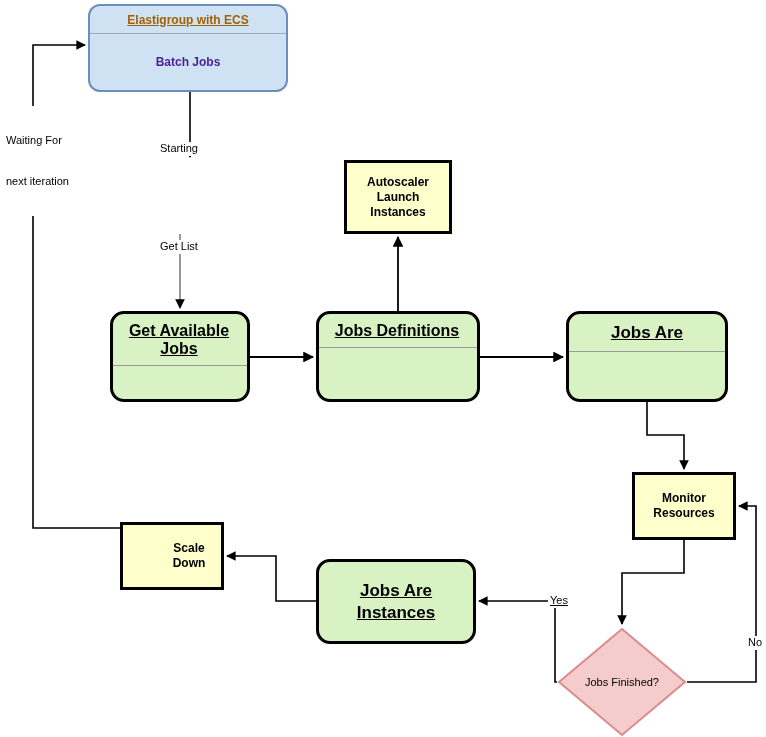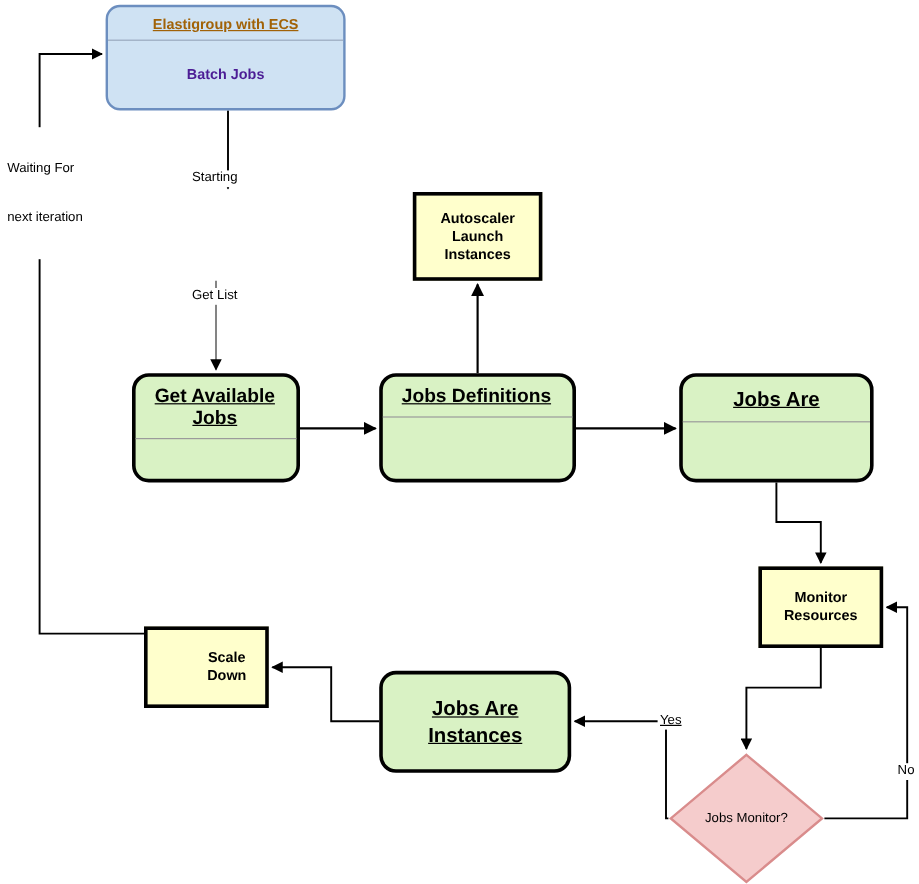--- a/index.html
+++ b/index.html
@@ -233,21 +233,21 @@
 
   <div class="node n-yellow n-monitor">
     <span>Monitor</span>
     <span>Resources</span>
   </div>
 
   <div class="n-decision">
     <svg class="dia" viewBox="0 0 130 110">
       <polygon points="65,2 128,55 65,108 2,55" fill="#f5cccc" stroke="#d98c8c" stroke-width="2"></polygon>
     </svg>
-    <div class="dia-label">Jobs Monitor?</div>
+    <div class="dia-label">Jobs Finished?</div>
   </div>
 
   <div class="node n-finished">
     <div class="title">
       <div>Jobs Are</div>
       <div>Instances</div>
     </div>
   </div>
 
   <div class="node n-yellow n-scaledown">

